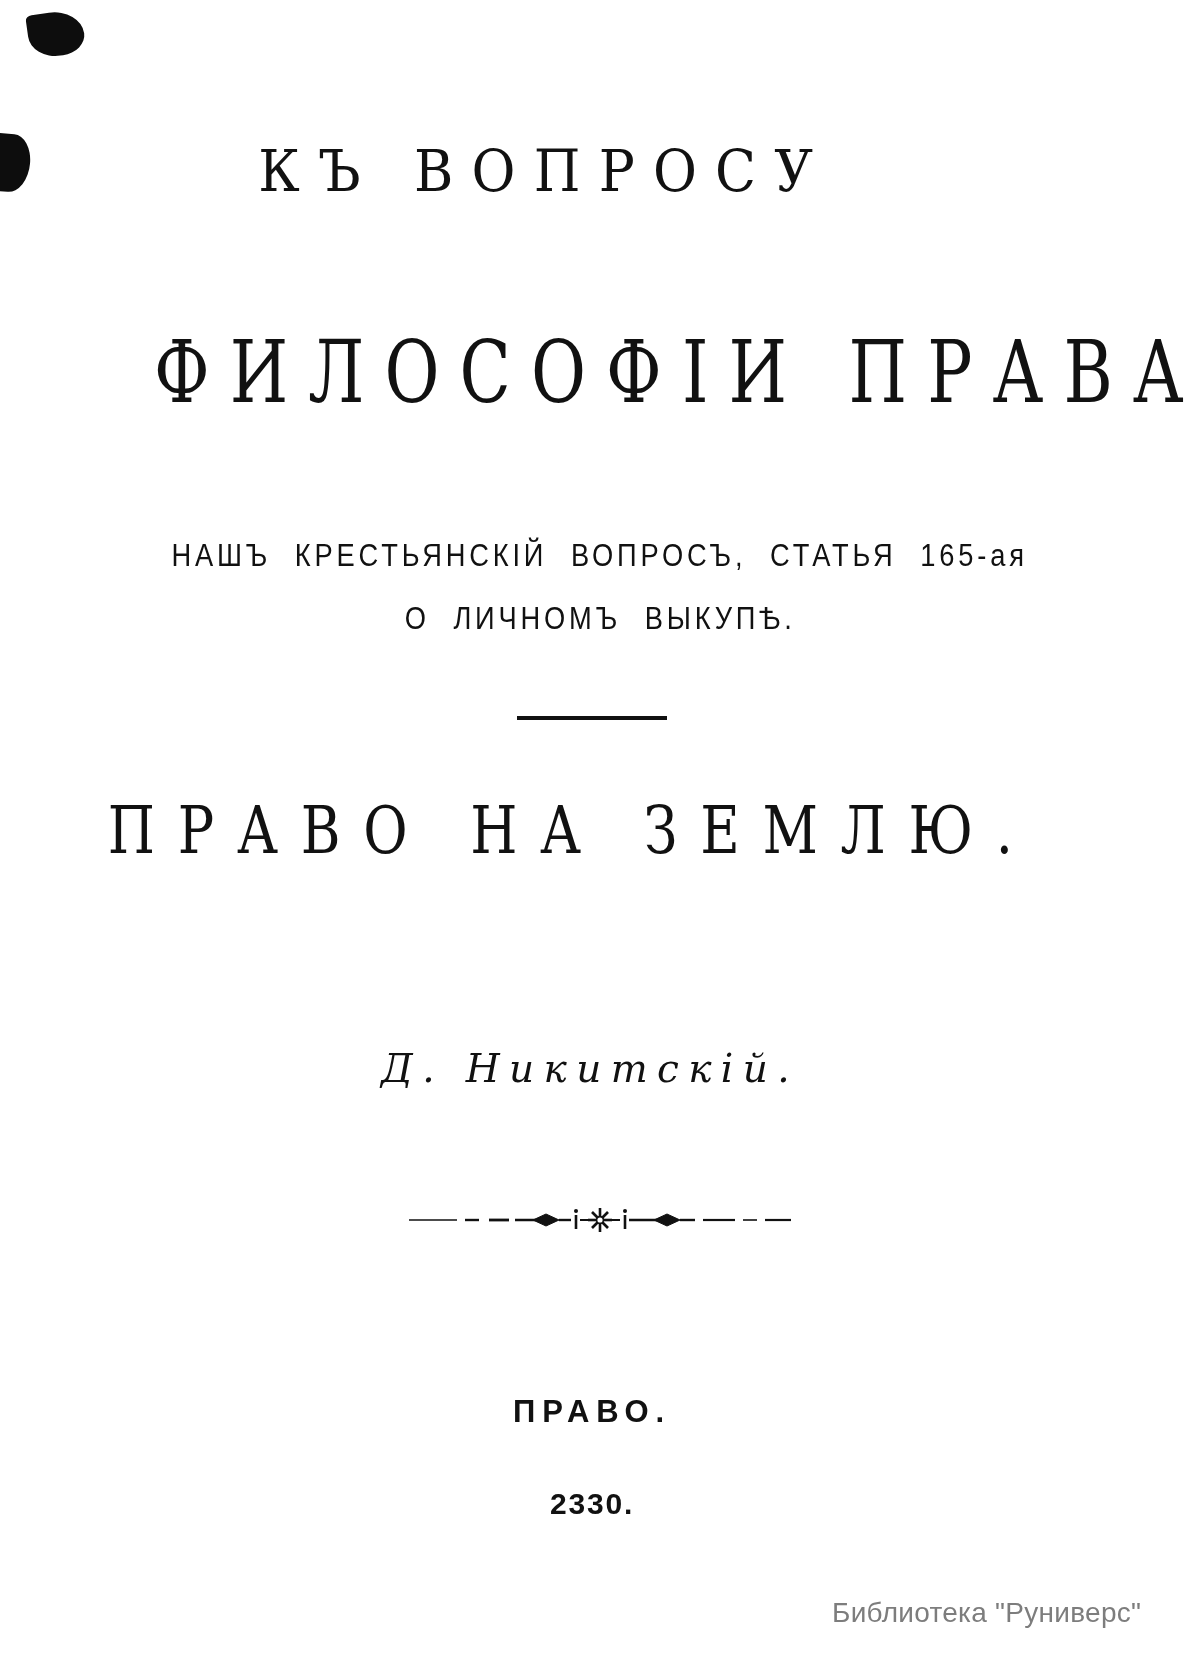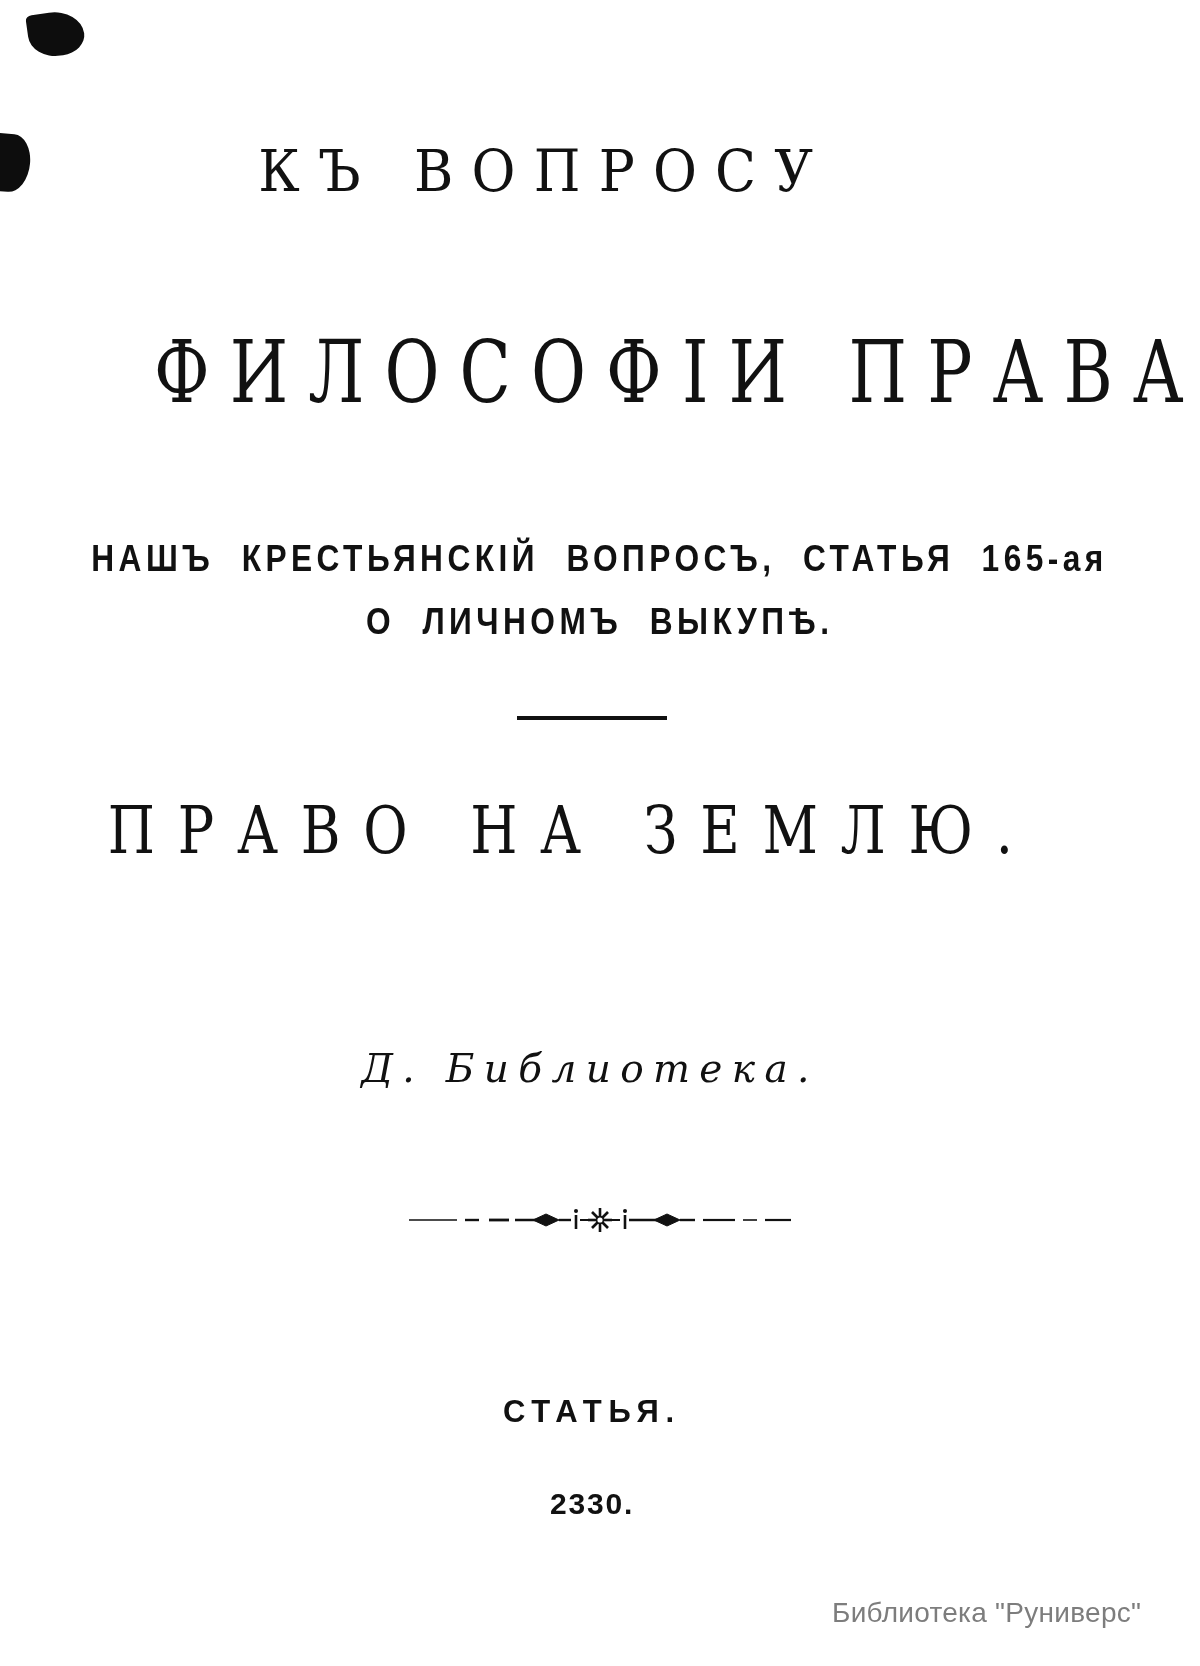--- a/index.html
+++ b/index.html
@@ -42,22 +42,22 @@
     top: 322px;
     font-size: 86px;
     font-weight: 400;
     letter-spacing: 0.30em;
   }
   .main-title .squeeze { transform: scaleX(0.78); }
 
   
   .subtitle-1, .subtitle-2 {
     font-family: "Liberation Sans", sans-serif;
-    font-weight: 700;
-    font-size: 36px;
+    font-weight: 400;
+    font-size: 31px;
     letter-spacing: 0.14em;
     word-spacing: 0.45em;
   }
   .subtitle-1 { top: 538px; }
   .subtitle-2 { top: 601px; }
   .subtitle-1 .squeeze, .subtitle-2 .squeeze { transform: scaleX(0.88); }
 
   .mid-rule {
     position: absolute;
     top: 716px;
@@ -173,21 +173,21 @@
     <span class="squeeze">О ЛИЧНОМЪ ВЫКУПѢ.</span>
   </div>
 
   <div class="mid-rule"></div>
 
   <div class="line section-title">
     <span class="squeeze">ПРАВО НА ЗЕМЛЮ.</span>
   </div>
 
   <div class="line author">
-    <span>Д. Библиотека.</span>
+    <span>Д. Никитскій.</span>
   </div>
 
   <svg class="ornament" viewBox="0 0 390 34" xmlns="http://www.w3.org/2000/svg">
     <g stroke="#111111" fill="#111111">
 
       <line x1="4" y1="17" x2="52" y2="17" stroke-width="1.6"></line>
       <line x1="60" y1="17" x2="74" y2="17" stroke-width="2.4"></line>
       <line x1="84" y1="17" x2="104" y2="17" stroke-width="2.8"></line>
 
       <line x1="110" y1="17" x2="150" y2="17" stroke-width="2.4"></line>
@@ -214,21 +214,21 @@
       <polygon points="249,17 262,11 275,17 262,23" stroke-width="1"></polygon>
       <line x1="275" y1="17" x2="290" y2="17" stroke-width="2.4"></line>
 
       <line x1="298" y1="17" x2="330" y2="17" stroke-width="2.2"></line>
       <line x1="338" y1="17" x2="352" y2="17" stroke-width="1.6"></line>
       <line x1="360" y1="17" x2="386" y2="17" stroke-width="2.2"></line>
     </g>
   </svg>
 
   <div class="line city">
-    <span>СТАТЬЯ.</span>
+    <span>ПРАВО.</span>
   </div>
 
 
   <div class="line year">
     <span>2330.</span>
   </div>
 
   <div class="watermark">Библиотека "Руниверс"</div>
 
 </div>

